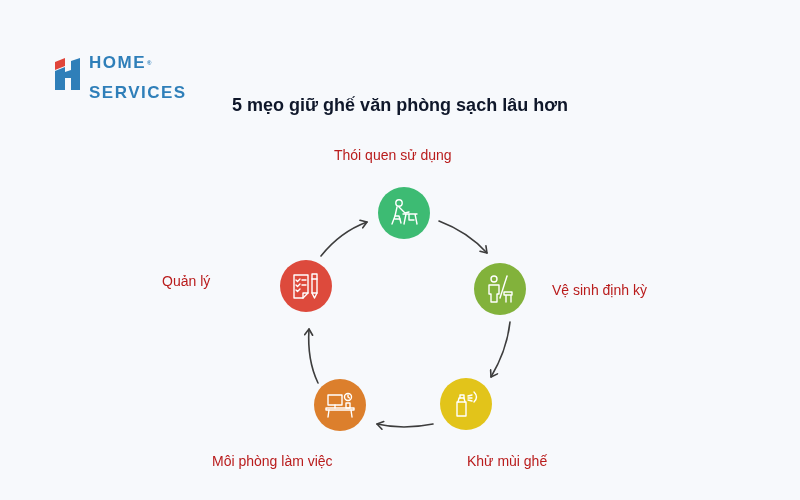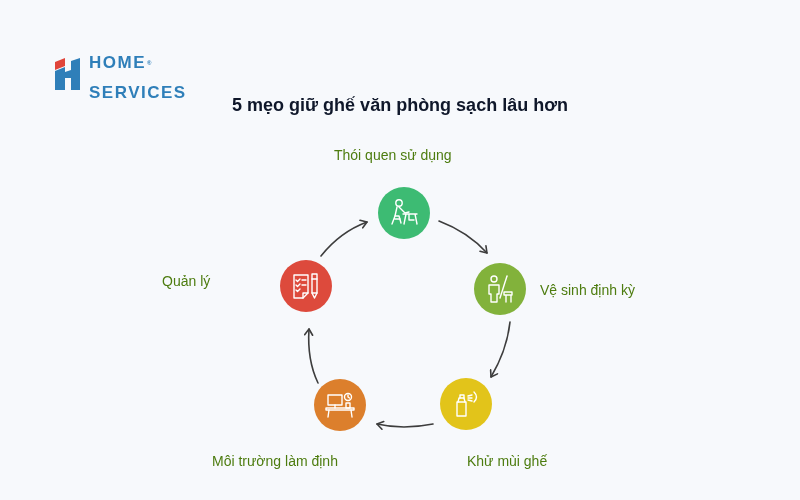--- a/index.html
+++ b/index.html
@@ -13,21 +13,21 @@
   .logo-mark { position: absolute; left: 0; top: 3px; width: 28px; height: 32px; }
   .logo-text { position: absolute; left: 36px; top: 0; font-weight: 700; color: #2f7fb9; letter-spacing: 1.5px; line-height: 16px; }
   .logo-text .l1 { font-size: 17px; display: block; }
   .logo-text .l2 { font-size: 17px; display: block; margin-top: 14px; }
   .logo-text sup { font-size: 6px; vertical-align: top; margin-left: 1px; letter-spacing: 0; }
 
   .title { position: absolute; left: 0; right: 0; top: 95px; text-align: center; font-size: 18px; font-weight: 700; color: #0f172a; }
 
   .node { position: absolute; width: 52px; height: 52px; border-radius: 50%; display: flex; align-items: center; justify-content: center; }
   .node svg { width: 34px; height: 34px; }
-  .label { position: absolute; font-size: 14px; color: #4d7c0f; white-space: nowrap; line-height: 18px; }
+  .label { position: absolute; font-size: 14px; color: #b91c1c; white-space: nowrap; line-height: 18px; }
   .arrows { position: absolute; left: 0; top: 0; width: 800px; height: 500px; }
 </style>
 </head>
 <body>
 
 <div class="logo">
   <svg class="logo-mark" viewBox="0 0 28 32">
     <path d="M2 4 L12 0 L12 8 L2 12 Z" fill="#e0453a"></path>
     <path d="M2 13 L12 9 L12 32 L2 32 Z" fill="#2f7fb9"></path>
     <path d="M12 14 L18 12 L18 20 L12 20 Z" fill="#2f7fb9"></path>
@@ -68,21 +68,21 @@
 </div>
 
 <div class="node" style="left:474px; top:263px; background:#82b23b;">
   <svg viewBox="0 0 34 34" fill="none" stroke="#fff" stroke-width="1.4" stroke-linecap="round" stroke-linejoin="round">
     <circle cx="11" cy="7" r="3"></circle>
     <path d="M6 13 L16 13 L16 22 L14 22 L14 30 L8 30 L8 22 L6 22 Z"></path>
     <path d="M24 4 L17 26"></path>
     <path d="M21 20 L29 20 L29 23 L21 23 Z M23 23 L23 30 M28 23 L28 30"></path>
   </svg>
 </div>
-<div class="label" style="left:540px; top:281px;">Vệ sinh định kỳ</div>
+<div class="label" style="left:552px; top:281px;">Vệ sinh định kỳ</div>
 
 <div class="node" style="left:440px; top:378px; background:#e2c41a;">
   <svg viewBox="0 0 34 34" fill="none" stroke="#fff" stroke-width="1.4" stroke-linecap="round" stroke-linejoin="round">
     <path d="M8 15 L8 29 L17 29 L17 15 Z"></path>
     <path d="M9 15 L10 11 L15 11 L16 15"></path>
     <path d="M11 11 L11 8 L15 8 L15 11"></path>
     <path d="M19 9 L23 8 M19 11 L23 11 M19 13 L23 14"></path>
     <path d="M25 5 Q30 10 25 15"></path>
   </svg>
 </div>
@@ -92,21 +92,21 @@
   <svg viewBox="0 0 34 34" fill="none" stroke="#fff" stroke-width="1.4" stroke-linecap="round" stroke-linejoin="round">
     <rect x="5" y="7" width="14" height="10"></rect>
     <path d="M12 17 L12 20"></path>
     <circle cx="25" cy="9" r="3.5"></circle>
     <path d="M25 7 L25 9 L26.5 10"></path>
     <path d="M23 15 L27 15 L27 20 L23 20 Z"></path>
     <path d="M3 20 L31 20 L31 22 L3 22 Z"></path>
     <path d="M6 22 L5 29 M28 22 L29 29"></path>
   </svg>
 </div>
-<div class="label" style="left:212px; top:452px;">Môi trường làm định</div>
+<div class="label" style="left:212px; top:452px;">Môi phòng làm việc</div>
 
 <div class="node" style="left:280px; top:260px; background:#dd4a3c;">
   <svg viewBox="0 0 34 34" fill="none" stroke="#fff" stroke-width="1.4" stroke-linecap="round" stroke-linejoin="round">
     <path d="M5 6 L19 6 L19 24 L14 29 L5 29 Z"></path>
     <path d="M14 29 L14 24 L19 24"></path>
     <path d="M7 11 L8.5 12.5 L11 10 M13 11 L17 11"></path>
     <path d="M7 16 L8.5 17.5 L11 15 M13 16 L17 16"></path>
     <path d="M7 21 L8.5 22.5 L11 20"></path>
     <path d="M23 5 L28 5 L28 24 L25.5 29 L23 24 Z"></path>
     <path d="M23 10 L28 10 M23 24 L28 24"></path>

